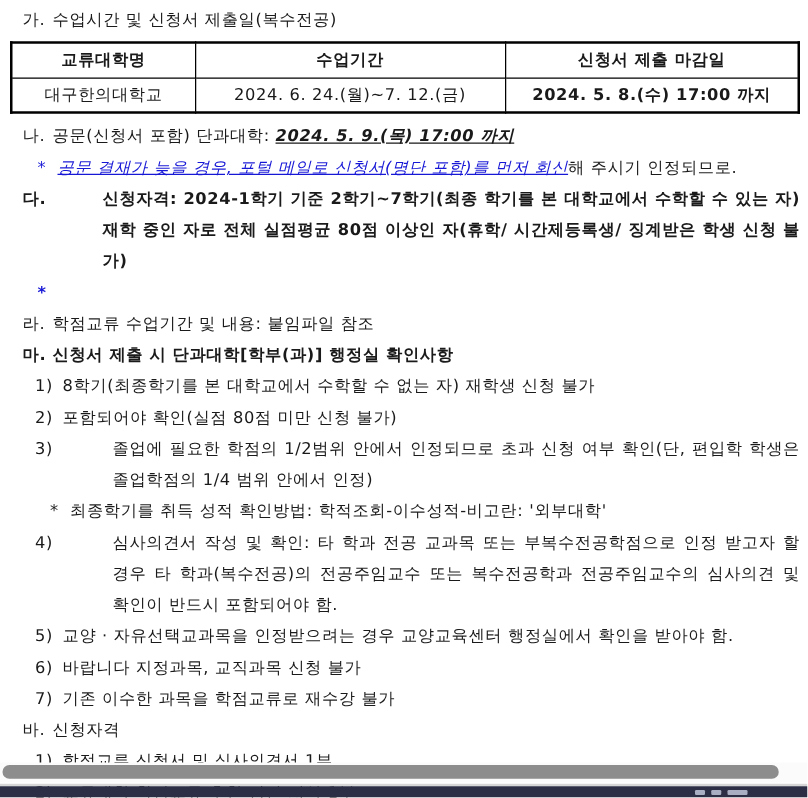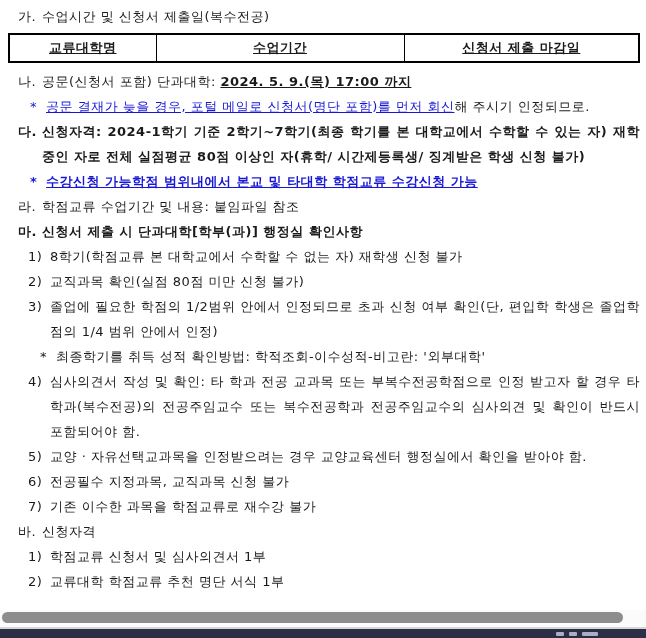--- a/index.html
+++ b/index.html
@@ -14,42 +14,41 @@
     position: absolute;
     top: 2px; left: 0; right: 0;
     padding: 2px 6px 0 18px;
     font-size: 13px;
     letter-spacing: 0.5px;
   }
   .row { display: flex; align-items: flex-start; }
   .lbl { flex: 0 0 24px; line-height: 25px; }
   .txt { flex: 1; line-height: 25px; }
   .bold { font-weight: bold; }
-  .just { text-align: justify; }
+  .just { text-align: justify; margin-left: 40px; }
   .blue { color: #1717d6; }
-  .ul { text-decoration: underline; }
+  .ul { text-decoration: underline; font-style: italic; }
   .indent1 { padding-left: 12px; }   
   .indent2 { padding-left: 10px; }   
   .num { flex: 0 0 22px; line-height: 25px; }
   .subnote { padding-left: 22px; }
   
   table.sched {
     border-collapse: collapse;
     margin: 4px 0 6px -10px;
     width: 630px;
     table-layout: fixed;
   }
   table.sched td {
     border: 1px solid #000;
     text-align: center;
     height: 28px;
     font-size: 13px;
     letter-spacing: 0.5px;
     vertical-align: middle;
-    text-decoration: underline;
   }
   table.sched { border: 2px solid #000; }
   col.c1 { width: 147px; }
   col.c2 { width: 248px; }
   col.c3 { width: 235px; }
   
   .hscroll-track {
     position: absolute;
     left: 0; right: 0;
     top: 610px;
@@ -105,78 +104,82 @@
         <col class="c1">
         <col class="c2">
         <col class="c3">
       </colgroup>
     <tbody>
         <tr>
       <td class="bold">교류대학명</td>
       <td class="bold">수업기간</td>
       <td class="bold">신청서 제출 마감일</td>
     </tr>
+    <tr>
+      <td>대구한의대학교</td>
+      <td>2024. 6. 24.(월)~7. 12.(금)</td>
+      <td class="bold">2024. 5. 8.(수) 17:00 까지</td>
+    </tr>
   </tbody>
     </table>
 
   <div class="row">
     <span class="lbl">나.</span>
     <span class="txt"><span>공문(신청서 포함) 단과대학: </span><span class="bold ul">2024. 5. 9.(목) 17:00 까지</span></span>
   </div>
   <div class="row indent1">
     <span class="num blue" style="flex-basis:16px">*</span>
     <span class="txt"><span class="blue ul">공문 결재가 늦을 경우, 포털 메일로 신청서(명단 포함)를 먼저 회신</span><span>해 주시기 인정되므로.</span></span>
   </div>
 
   <div class="row">
     <span class="lbl bold">다.</span>
     <span class="txt bold just">신청자격: 2024-1학기 기준 2학기~7학기(최종 학기를 본 대학교에서 수학할 수 있는 자) 재학 중인 자로 전체 실점평균 80점 이상인 자(휴학/ 시간제등록생/ 징계받은 학생 신청 불가)</span>
   </div>
   <div class="row indent1">
     <span class="num blue bold" style="flex-basis:16px">*</span>
-    <span class="txt blue bold ul" style="flex:0 1 auto">수강신청 가능학점 범위내에서 본교 및 타대학 학점교류 수강신청 가능</span>
   </div>
 
   <div class="row">
     <span class="lbl">라.</span>
     <span class="txt">학점교류 수업기간 및 내용: 붙임파일 참조</span>
   </div>
 
   <div class="row">
     <span class="lbl bold">마.</span>
     <span class="txt bold">신청서 제출 시 단과대학[학부(과)] 행정실 확인사항</span>
   </div>
 
   <div class="row indent2">
     <span class="num">1)</span>
-    <span class="txt">8학기(학점교류 본 대학교에서 수학할 수 없는 자) 재학생 신청 불가</span>
+    <span class="txt">8학기(최종학기를 본 대학교에서 수학할 수 없는 자) 재학생 신청 불가</span>
   </div>
   <div class="row indent2">
     <span class="num">2)</span>
-    <span class="txt">교직과목 확인(실점 80점 미만 신청 불가)</span>
+    <span class="txt">포함되어야 확인(실점 80점 미만 신청 불가)</span>
   </div>
   <div class="row indent2">
     <span class="num">3)</span>
     <span class="txt just">졸업에 필요한 학점의 1/2범위 안에서 인정되므로 초과 신청 여부 확인(단, 편입학 학생은 졸업학점의 1/4 범위 안에서 인정)</span>
   </div>
   <div class="row indent2 subnote">
     <span class="num" style="flex-basis:16px">*</span>
     <span class="txt">최종학기를 취득 성적 확인방법: 학적조회-이수성적-비고란: '외부대학'</span>
   </div>
   <div class="row indent2">
     <span class="num">4)</span>
     <span class="txt just">심사의견서 작성 및 확인: 타 학과 전공 교과목 또는 부복수전공학점으로 인정 받고자 할 경우 타 학과(복수전공)의 전공주임교수 또는 복수전공학과 전공주임교수의 심사의견 및 확인이 반드시 포함되어야 함.</span>
   </div>
   <div class="row indent2">
     <span class="num">5)</span>
     <span class="txt">교양 · 자유선택교과목을 인정받으려는 경우 교양교육센터 행정실에서 확인을 받아야 함.</span>
   </div>
   <div class="row indent2">
     <span class="num">6)</span>
-    <span class="txt">전공필수 지정과목, 교직과목 신청 불가</span>
+    <span class="txt">바랍니다 지정과목, 교직과목 신청 불가</span>
   </div>
   <div class="row indent2">
     <span class="num">7)</span>
     <span class="txt">기존 이수한 과목을 학점교류로 재수강 불가</span>
   </div>
 
   <div class="row">
     <span class="lbl">바.</span>
     <span class="txt">신청자격</span>
   </div>

